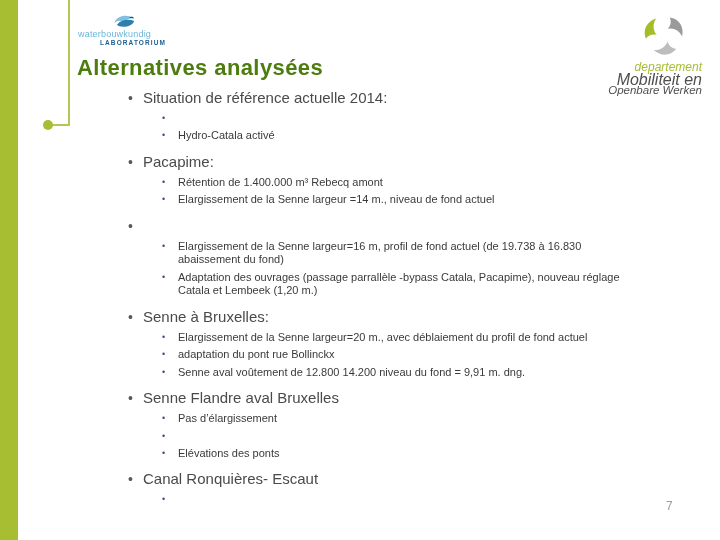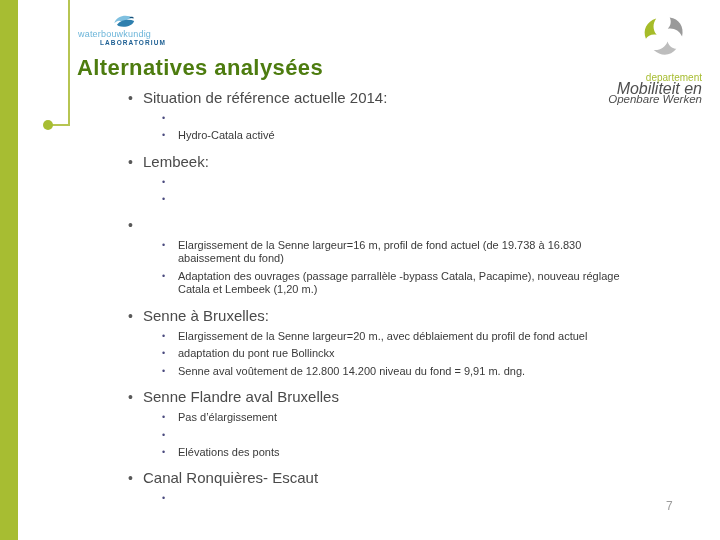--- a/index.html
+++ b/index.html
@@ -20,21 +20,21 @@
 
   
   .wl-logo { position:absolute; left:78px; top:12px; width:95px; height:38px; }
   .wl-swirl { position:absolute; left:32px; top:1px; }
   .wl-name { position:absolute; left:0; top:17px; font-size:9px; letter-spacing:0.2px; color:#6cb5d9; white-space:nowrap; }
   .wl-lab  { position:absolute; left:22px; top:27px; font-size:6.5px; font-weight:bold; letter-spacing:1.1px; color:#1d5f93; white-space:nowrap; }
 
   
   .mow-logo { position:absolute; right:18px; top:14px; width:110px; text-align:right; }
   .mow-pinwheel { margin-right:14px; }
-  .mow-dep { font-size:10px; color:#a7bd32; margin-top:12px; }
+  .mow-dep { font-size:12px; font-style:italic; color:#a7bd32; margin-top:0px; }
   .mow-l2  { font-size:16px; font-style:italic; color:#4f4f4f; line-height:11px; }
   .mow-l3  { font-size:11.5px; font-style:italic; color:#4f4f4f; line-height:11px; }
 
   
   .title {
     position:absolute; left:77px; top:55px;
     font-size:22px; font-weight:900; letter-spacing:0.4px;
     color:#4d7c0f; white-space:nowrap;
   }
 
@@ -107,27 +107,29 @@
     </div>
     <div class="l2">
       <span class="bm">•</span>
       <span class="tx">Hydro-Catala activé</span>
     </div>
   </div>
 
   <div class="section">
     <div class="l1">
       <span class="bm">•</span>
-      <span class="tx">Lembeek:</span>
+      <span class="tx">Pacapime:</span>
     </div>
     <div class="l2">
       <span class="bm">•</span>
+      <span class="tx">Rétention de 1.400.000 m³ Rebecq amont</span>
     </div>
     <div class="l2">
       <span class="bm">•</span>
+      <span class="tx">Elargissement de la Senne largeur =14 m., niveau de fond actuel</span>
     </div>
   </div>
 
   <div class="section">
     <div class="l1">
       <span class="bm">•</span>
     </div>
     <div class="l2">
       <span class="bm">•</span>
       <span class="tx">Elargissement de la Senne largeur=16 m, profil de fond actuel (de 19.738 à 16.830 abaissement du fond)</span>

